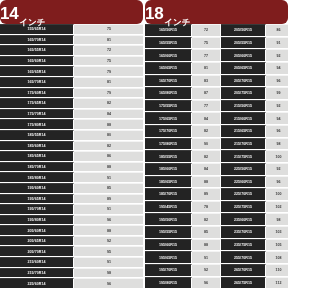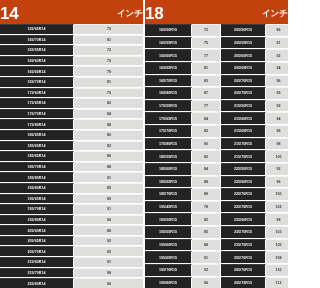--- a/index.html
+++ b/index.html
@@ -26,41 +26,42 @@
     background: #ffffff;
   }
   .panel-left  { width: 143px; }
   .panel-div   { width: 2px; background: #ffffff; height: 288px; flex: 0 0 2px; }
   .panel-right { width: 143px; }
 
   
   .panel-header {
     height: 24px;
     flex: 0 0 24px;
-    background: #c2410c;
+    background: #7f1d1d;
     color: #ffffff;
     display: flex;
     align-items: center;
-    justify-content: space-between;
+    justify-content: flex-start;
     line-height: 1;
     white-space: nowrap;
+    border-radius: 6px;
   }
   .hdr-num {
     font-size: 17px;
     font-weight: bold;
     letter-spacing: -0.3px;
     position: relative;
     top: 1px;
   }
   .hdr-unit {
     font-size: 8.5px;
     font-weight: bold;
     margin-left: 1px;
     position: relative;
-    top: 1px;
+    top: 10px;
   }
 
   
   .tbl {
     flex: 1 1 auto;
     display: flex;
     flex-direction: column;
     background: #ffffff;
   }
   .row {

